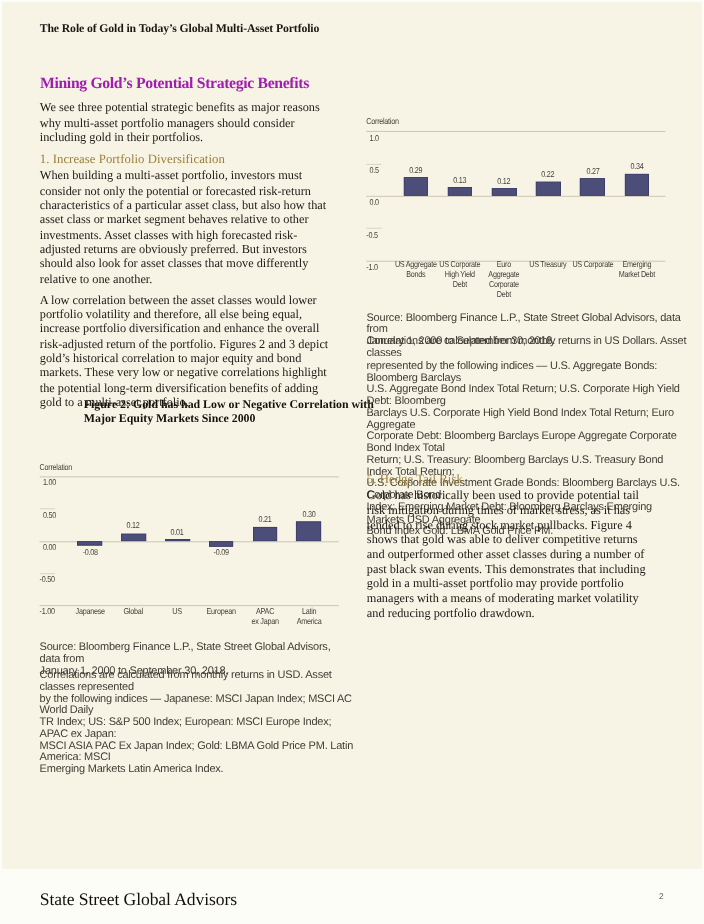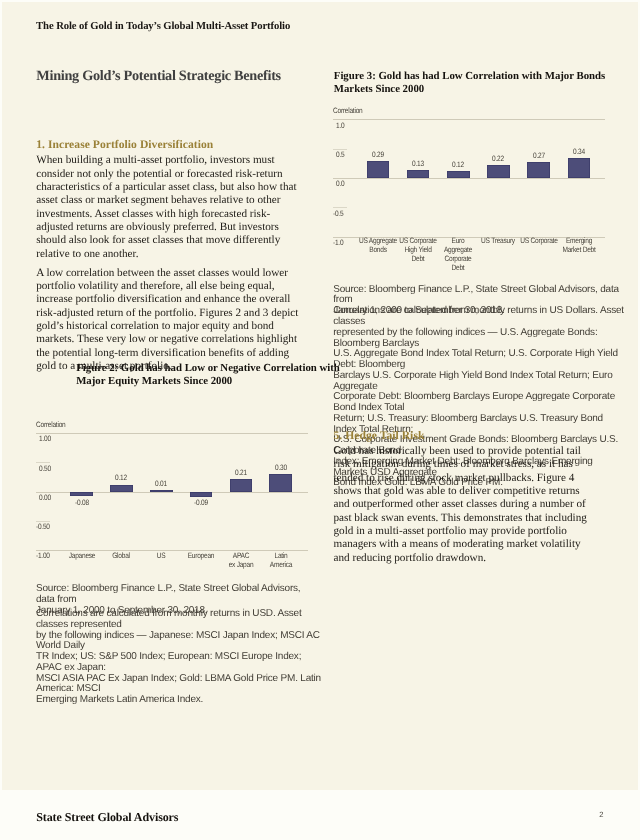--- a/index.html
+++ b/index.html
@@ -8,30 +8,30 @@
     background:#fdfdf8;
     font-family:"Liberation Serif", serif;
     -webkit-font-smoothing:antialiased;
     text-rendering:geometricPrecision;
   }
   .page { position:absolute; left:0; top:0; width:640px; height:792px; background:#f7f4e6; }
   .edge { position:absolute; background:#fdfdf8; }
   .running-head { position:absolute; left:36.1px; top:20.2px; font-size:10.7px; font-weight:bold;
                   color:#1a1714; letter-spacing:-0.11px; white-space:nowrap; }
   .h1 { position:absolute; left:36.3px; top:68.4px; font-size:14.3px; font-weight:bold;
-        color:#404040; letter-spacing:-0.31px; white-space:nowrap; }
-  .h2 { position:absolute; font-size:11.6px; font-weight:bold; color:#9a8138;
+        color:#a21caf; letter-spacing:-0.31px; white-space:nowrap; }
+  .h2 { position:absolute; font-size:11.6px; font-weight:normal; color:#9a8138;
         letter-spacing:0.04px; white-space:nowrap; }
   .body { position:absolute; font-size:11.2px; line-height:13.35px; color:#1d1a15;
           white-space:pre-line; letter-spacing:-0.01px; }
   .figtitle { position:absolute; font-size:10.8px; font-weight:bold; color:#14110d;
               line-height:13.35px; white-space:pre-line; letter-spacing:-0.01px; }
   .note { position:absolute; font-family:"Liberation Sans", sans-serif; font-size:10px;
           line-height:10.75px; color:#403c34; white-space:pre-line; letter-spacing:-0.2px; }
-  .footer-brand { position:absolute; left:36.2px; top:809.5px; font-size:12px; font-weight:bold;
+  .footer-brand { position:absolute; left:36.2px; top:809.5px; font-size:16px; font-weight:normal;
                   color:#14110d; letter-spacing:-0.09px; }
   .footer-page { position:absolute; left:599.2px; top:810.3px; font-family:"Liberation Sans", sans-serif;
                  font-size:7.6px; color:#4d4a43; }
   
   .chart { position:absolute; }
   .gridline { position:absolute; height:1px; background:#cfcab8; }
   .tickline { position:absolute; height:1px; background:#dbd7c7; }
   .axislabel { position:absolute; font-family:"Liberation Sans", sans-serif; font-size:7.8px;
                color:#46423a; letter-spacing:-0.28px; white-space:nowrap;
                transform:scaleX(0.84); transform-origin:0 50%; }
@@ -50,20 +50,23 @@
 <body>
 
 <div class="page">
   <div class="edge" style="left:0;top:0;width:640px;height:2px;"></div>
   <div class="edge" style="left:0;top:0;width:2px;height:840px;"></div>
   <div class="edge" style="right:0;top:0;width:2px;height:840px;"></div>
   <div class="edge" style="left:0;bottom:0;width:640px;height:2px;"></div>
   <div class="running-head">The Role of Gold in Today’s Global Multi-Asset Portfolio</div>
 
   <div class="h1">Mining Gold’s Potential Strategic Benefits</div>
+  <div class="body" style="left:36.2px;top:92.3px;width:268px;">We see three potential strategic benefits as major reasons
+why multi-asset portfolio managers should consider
+including gold in their portfolios.</div>
   <div class="h2" style="left:36.2px;top:137.5px;">1. Increase Portfolio Diversification</div>
   <div class="body" style="left:36.2px;top:154.2px;width:272px;">When building a multi-asset portfolio, investors must
 consider not only the potential or forecasted risk-return
 characteristics of a particular asset class, but also how that
 asset class or market segment behaves relative to other
 investments. Asset classes with high forecasted risk-
 adjusted returns are obviously preferred. But investors
 should also look for asset classes that move differently
 relative to one another.</div>
   <div class="body" style="left:36.2px;top:266.6px;width:272px;">A low correlation between the asset classes would lower
@@ -112,22 +115,20 @@
     </div>
 
   <div class="note" style="left:36px;top:584.3px;width:285px;">Source: Bloomberg Finance L.P., State Street Global Advisors, data from
 January 1, 2000 to September 30, 2018.</div>
   <div class="note" style="left:36px;top:609px;width:290px;">Correlations are calculated from monthly returns in USD. Asset classes represented
 by the following indices — Japanese: MSCI Japan Index; MSCI AC World Daily
 TR Index; US: S&amp;P 500 Index; European: MSCI Europe Index; APAC ex Japan:
 MSCI ASIA PAC Ex Japan Index; Gold: LBMA Gold Price PM. Latin America: MSCI
 Emerging Markets Latin America Index.</div>
 
-  <div class="figtitle" style="left:333.8px;top:69.9px;width:285px;">Figure 3: Gold has had Low Correlation with Major Bonds
-Markets Since 2000</div>
 
   <div class="chart" id="chart-figure3" style="left:333px;top:105.6px;width:271.5px;height:160px;">
       <div class="ylabel" style="left:0px;top:0.8px;">Correlation</div>
       <div class="gridline" style="left:0px;top:13.90px;width:271.5px;"></div>
       <div class="axislabel" style="left:2.5px;top:15.20px;">1.0</div>
       <div class="tickline" style="left:0px;top:43.17px;width:14.3px;"></div>
       <div class="axislabel" style="left:2.5px;top:44.47px;">0.5</div>
       <div class="gridline" style="left:0px;top:72.45px;width:271.5px;"></div>
       <div class="axislabel" style="left:2.5px;top:73.75px;">0.0</div>
       <div class="tickline" style="left:0px;top:101.72px;width:14.3px;"></div>

